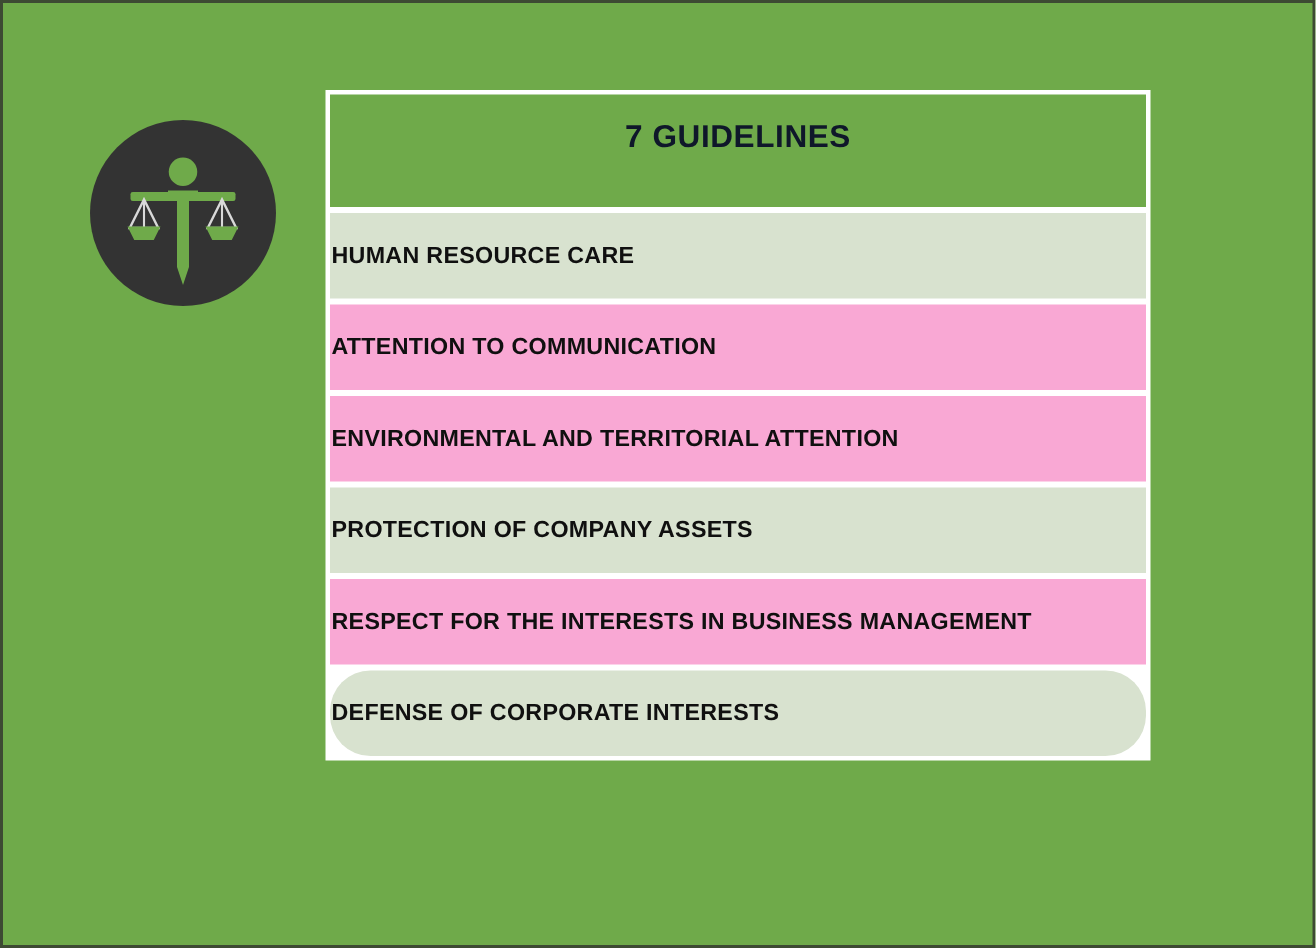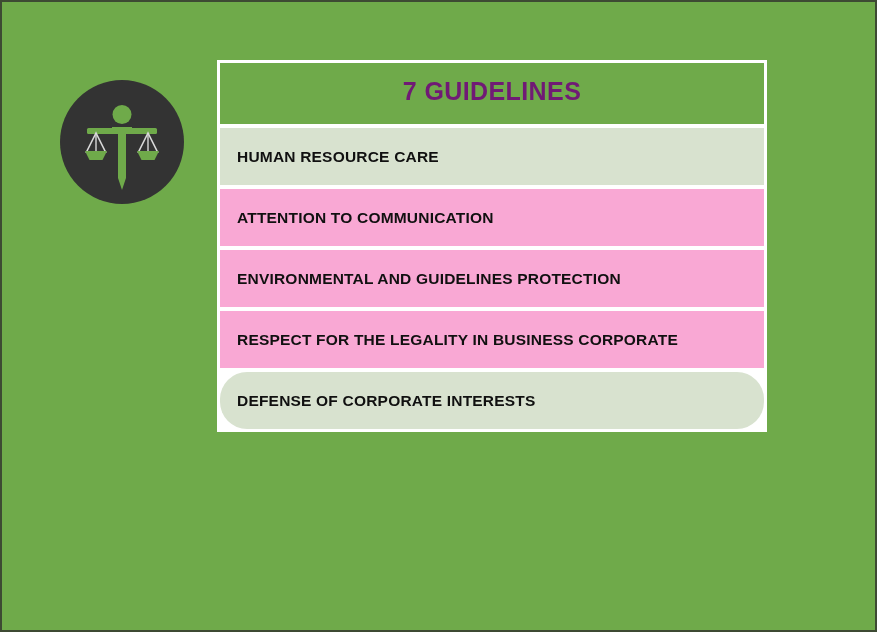--- a/index.html
+++ b/index.html
@@ -48,42 +48,42 @@
     left: 215px;
     top: 58px;
     width: 550px;
     box-sizing: border-box;
     background: #ffffff;
     padding: 3px;
   }
 
   .table-header {
     background: #6faa4a;
-    color: #701a75;
-    font-size: 25px;
+    color: #0f172a;
+    font-size: 21px;
     font-weight: bold;
     text-align: center;
     letter-spacing: 0.4px;
-    height: 61px;
+    height: 75px;
     line-height: 57px;
     box-sizing: border-box;
     overflow: hidden;
     white-space: nowrap;
   }
 
   .rows {
     margin-top: 4px;
   }
 
   .row {
     height: 57px;
     box-sizing: border-box;
     display: flex;
     align-items: center;
-    padding-left: 17px;
+    padding-left: 1px;
     margin-bottom: 4px;
     overflow: hidden;
   }
   .row:last-child { margin-bottom: 0; border-radius: 27px; }
 
   .row.shade-a { background: #d8e2cf; }
   .row.shade-b { background: #f9a8d4; }
 
   .row-label {
     font-size: 15.5px;
@@ -129,26 +129,29 @@
       <div class="row shade-a">
         <span class="row-label">HUMAN RESOURCE CARE</span>
       </div>
 
       <div class="row shade-b">
         <span class="row-label">ATTENTION TO COMMUNICATION</span>
       </div>
 
 
       <div class="row shade-b">
-        <span class="row-label">ENVIRONMENTAL AND GUIDELINES PROTECTION</span>
+        <span class="row-label">ENVIRONMENTAL AND TERRITORIAL ATTENTION</span>
       </div>
 
+      <div class="row shade-a">
+        <span class="row-label">PROTECTION OF COMPANY ASSETS</span>
+      </div>
 
       <div class="row shade-b">
-        <span class="row-label">RESPECT FOR THE LEGALITY IN BUSINESS CORPORATE</span>
+        <span class="row-label">RESPECT FOR THE INTERESTS IN BUSINESS MANAGEMENT</span>
       </div>
 
       <div class="row shade-a">
         <span class="row-label">DEFENSE OF CORPORATE INTERESTS</span>
       </div>
 
     </div>
   </div>
 
 </div>

